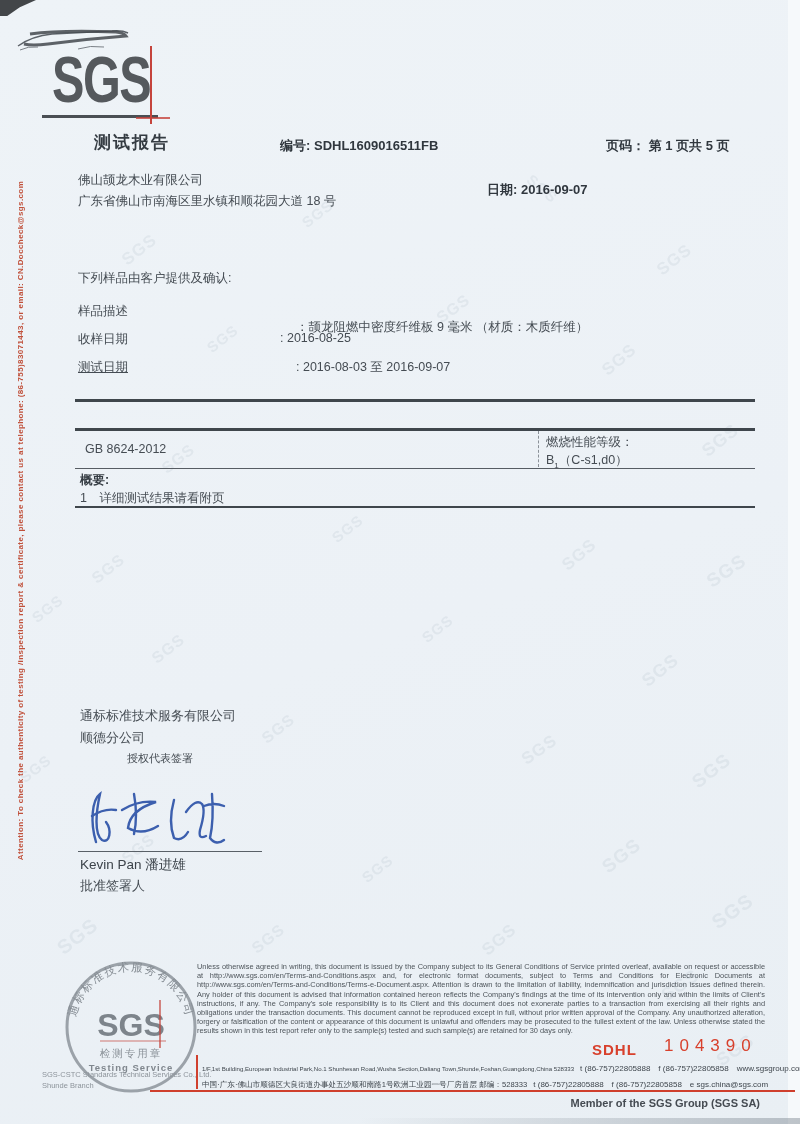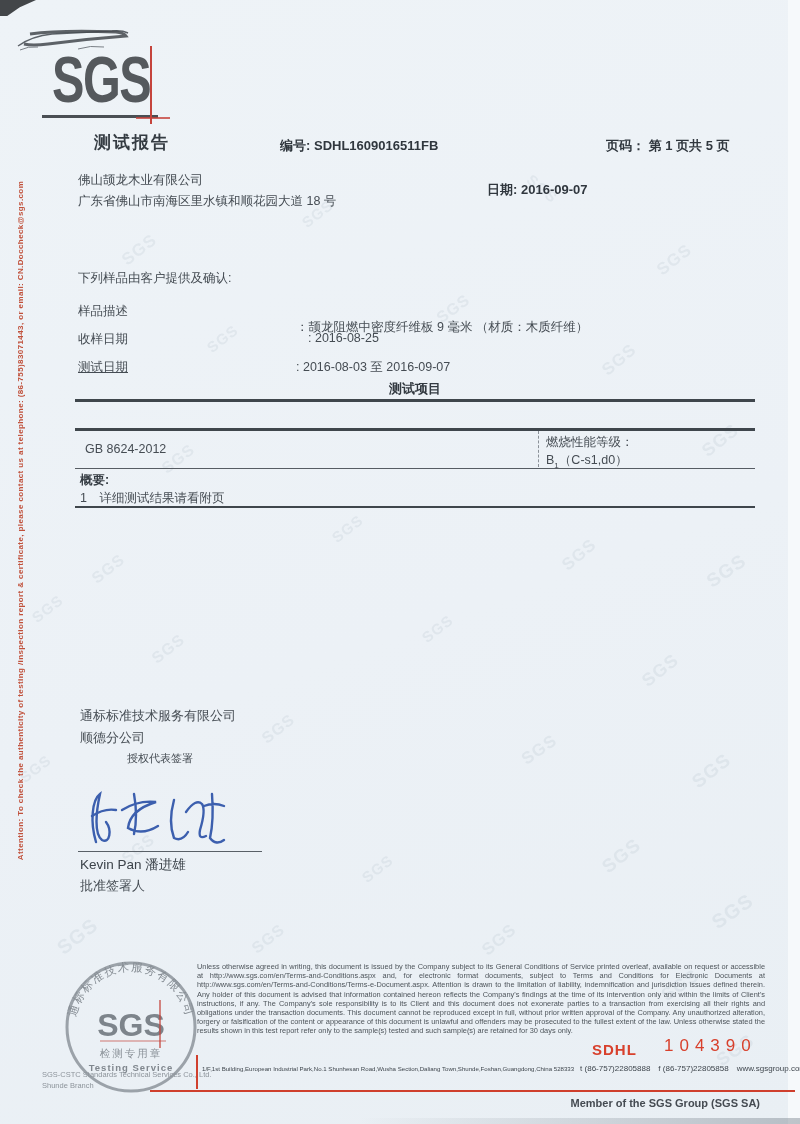--- a/index.html
+++ b/index.html
@@ -126,25 +126,24 @@
     <span>第 1 页共 5 页</span>
   </div>
 
   <div class="abs body-sm" style="left:78px;top:172px;">佛山颉龙木业有限公司</div>
   <div class="abs body-sm" style="left:78px;top:193px;">广东省佛山市南海区里水镇和顺花园大道 18 号</div>
 
   <div class="abs body-sm" style="left:78px;top:270px;">下列样品由客户提供及确认:</div>
   <div class="abs lbl" style="left:78px;top:303px;">样品描述</div>
   <div class="abs body-sm" style="left:296px;top:319px;">：颉龙阻燃中密度纤维板 9 毫米 （材质：木质纤维）</div>
   <div class="abs lbl" style="left:78px;top:331px;">收样日期</div>
-  <div class="abs body-sm" style="left:308px;top:331px;">: 2016-08-25</div>
+  <div class="abs body-sm" style="left:280px;top:331px;">: 2016-08-25</div>
   <div class="abs lbl" style="left:78px;top:359px;text-decoration:underline;">测试日期</div>
   <div class="abs body-sm" style="left:296px;top:359px;">: 2016-08-03 至 2016-09-07</div>
 
-  <div class="abs" style="left:75px;top:380px;width:680px;text-align:center;font-size:13px;font-weight:bold;color:#333a41;">测试项目</div>
   <div class="abs tline" style="left:75px;top:399px;width:680px;height:3px;"></div>
   <div class="abs tline" style="left:75px;top:428px;width:680px;height:3px;"></div>
   <div class="abs body-sm" style="left:85px;top:442px;">GB 8624-2012</div>
   <div class="abs dashed-sep"></div>
   <div class="abs body-sm" style="left:546px;top:434px;">燃烧性能等级：</div>
   <div class="abs body-sm" style="left:546px;top:452px;">
     <span>B</span><sub>1</sub><span>（C-s1,d0）</span>
   </div>
   <div class="abs" style="left:75px;top:468px;width:680px;height:1px;background:#565c63;"></div>
   <div class="abs" style="left:80px;top:472px;font-size:12.5px;font-weight:bold;color:#343b42;">概要:</div>
@@ -189,16 +188,19 @@
     <text x="71" y="101" text-anchor="middle" font-size="10.5" fill="#8a9198" letter-spacing="2">检测专用章</text>
     <text x="71" y="115" text-anchor="middle" font-size="9.5" font-weight="bold" fill="#80878e" letter-spacing="1">Testing Service</text>
   </svg>
   <div class="abs seal-company">SGS-CSTC Standards Technical Services Co., Ltd.</div>
   <div class="abs seal-company2">Shunde Branch</div>
 
   <div class="abs addr-vbar"></div>
   <div class="abs addr-row" style="top:1057px;">
     <span class="addr-en">1/F,1st Building,European Industrial Park,No.1 Shunhesan Road,Wusha Section,Daliang Town,Shunde,Foshan,Guangdong,China  528333</span><span class="addr-contact">t (86-757)22805888　f (86-757)22805858　www.sgsgroup.com.cn</span>
   </div>
+  <div class="abs addr-row" style="top:1073px;">
+    <span class="addr-cn">中国·广东·佛山市顺德区大良街道办事处五沙顺和南路1号欧洲工业园一号厂房首层 邮编：528333</span><span class="addr-contact">t (86-757)22805888　f (86-757)22805858　e sgs.china@sgs.com</span>
+  </div>
   <div class="abs footer-redline"></div>
   <div class="abs member">Member of the SGS Group (SGS SA)</div>
 
 </div>
 
 </body></html>

